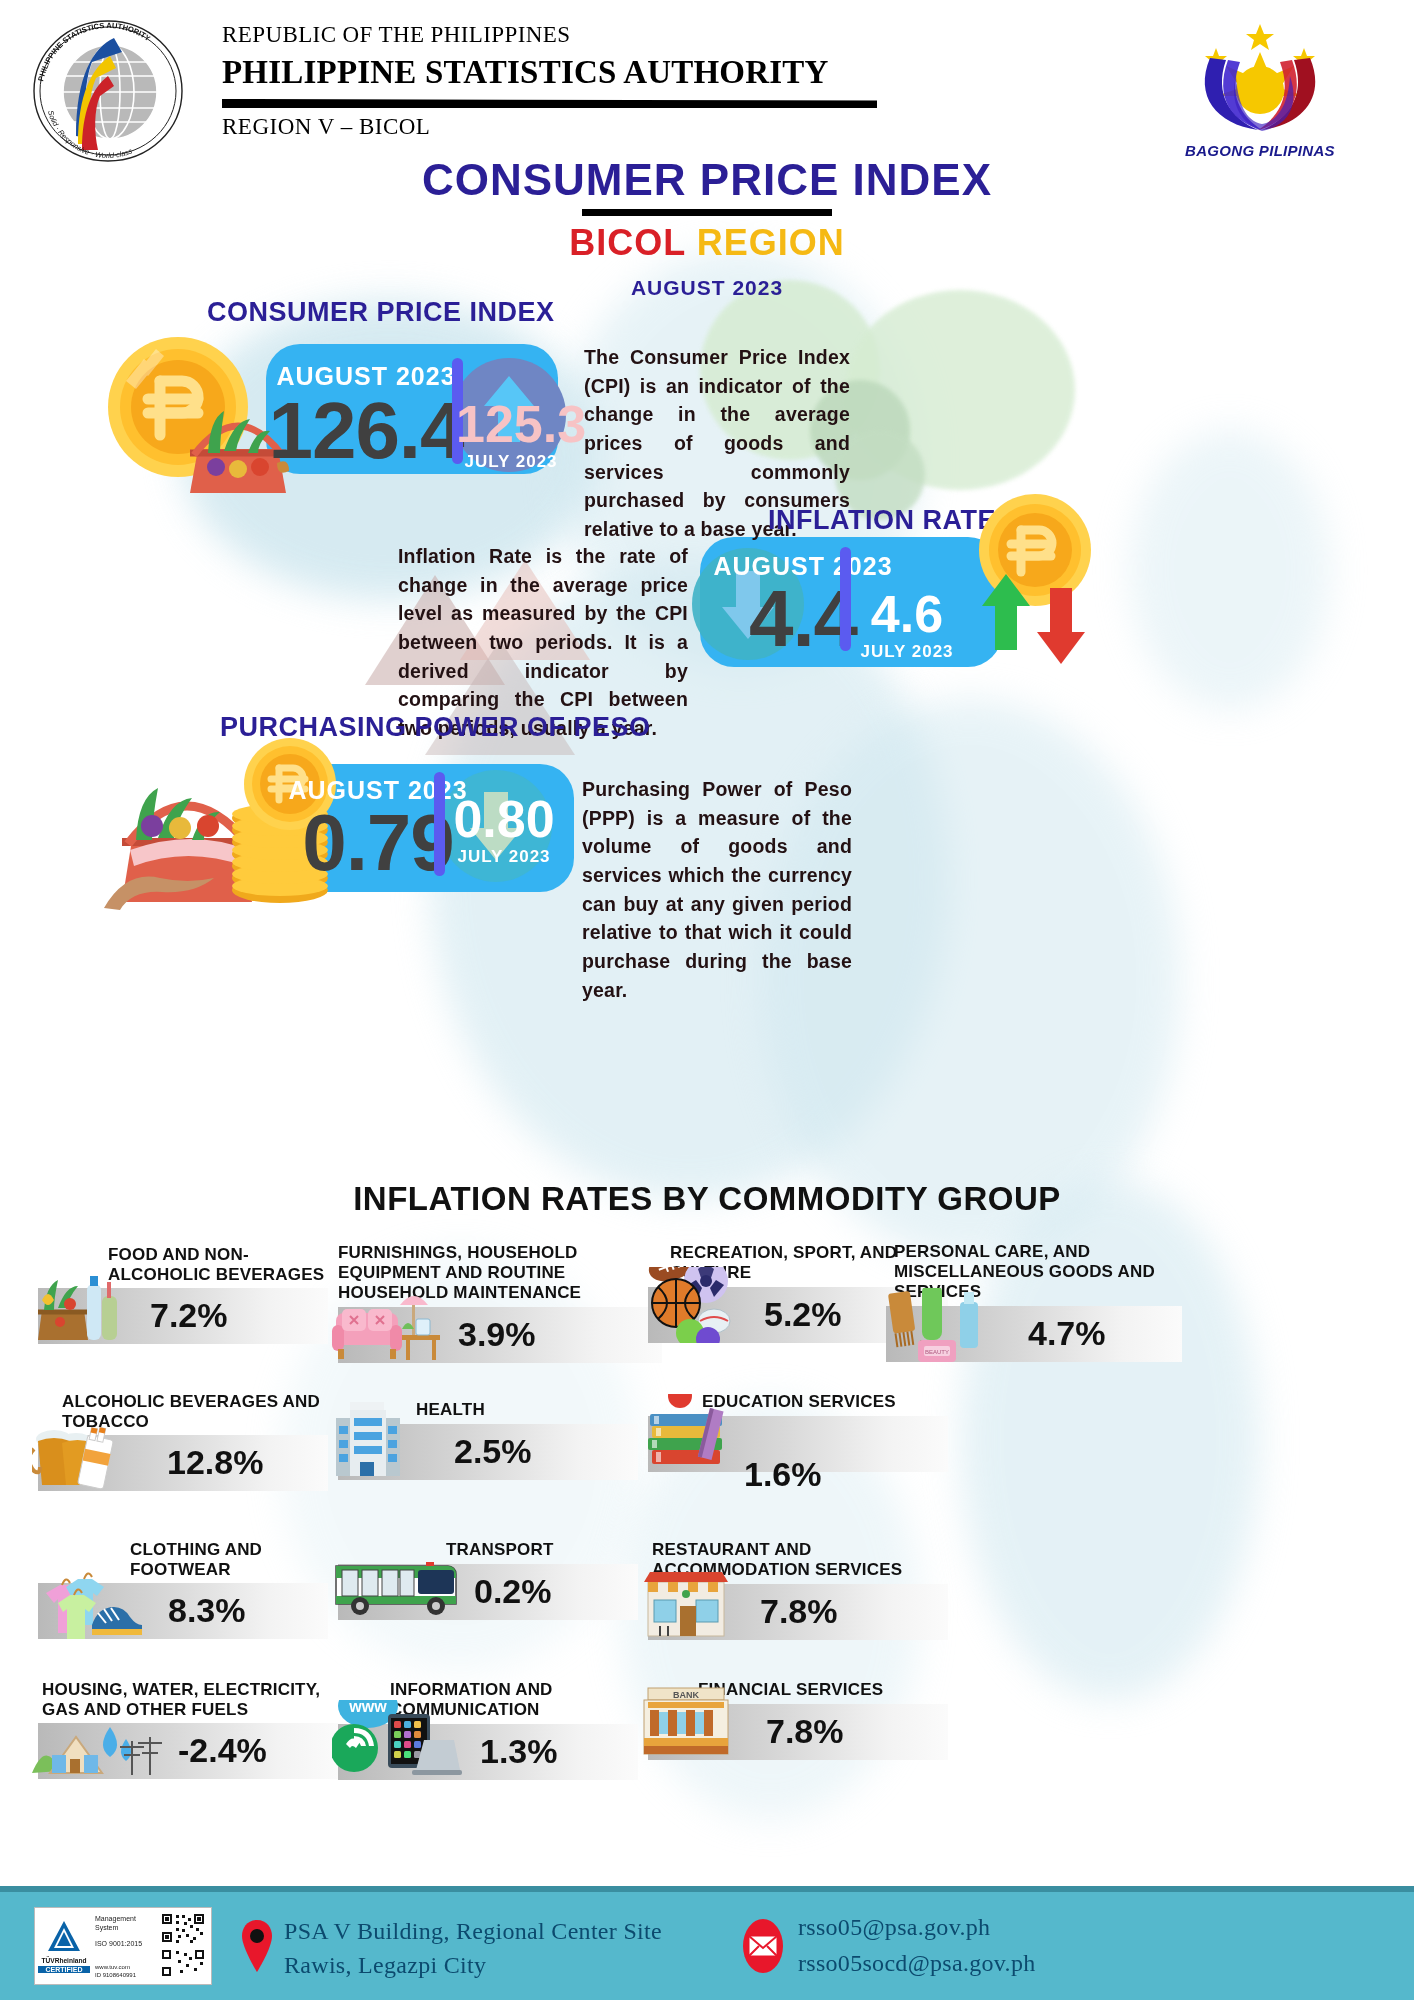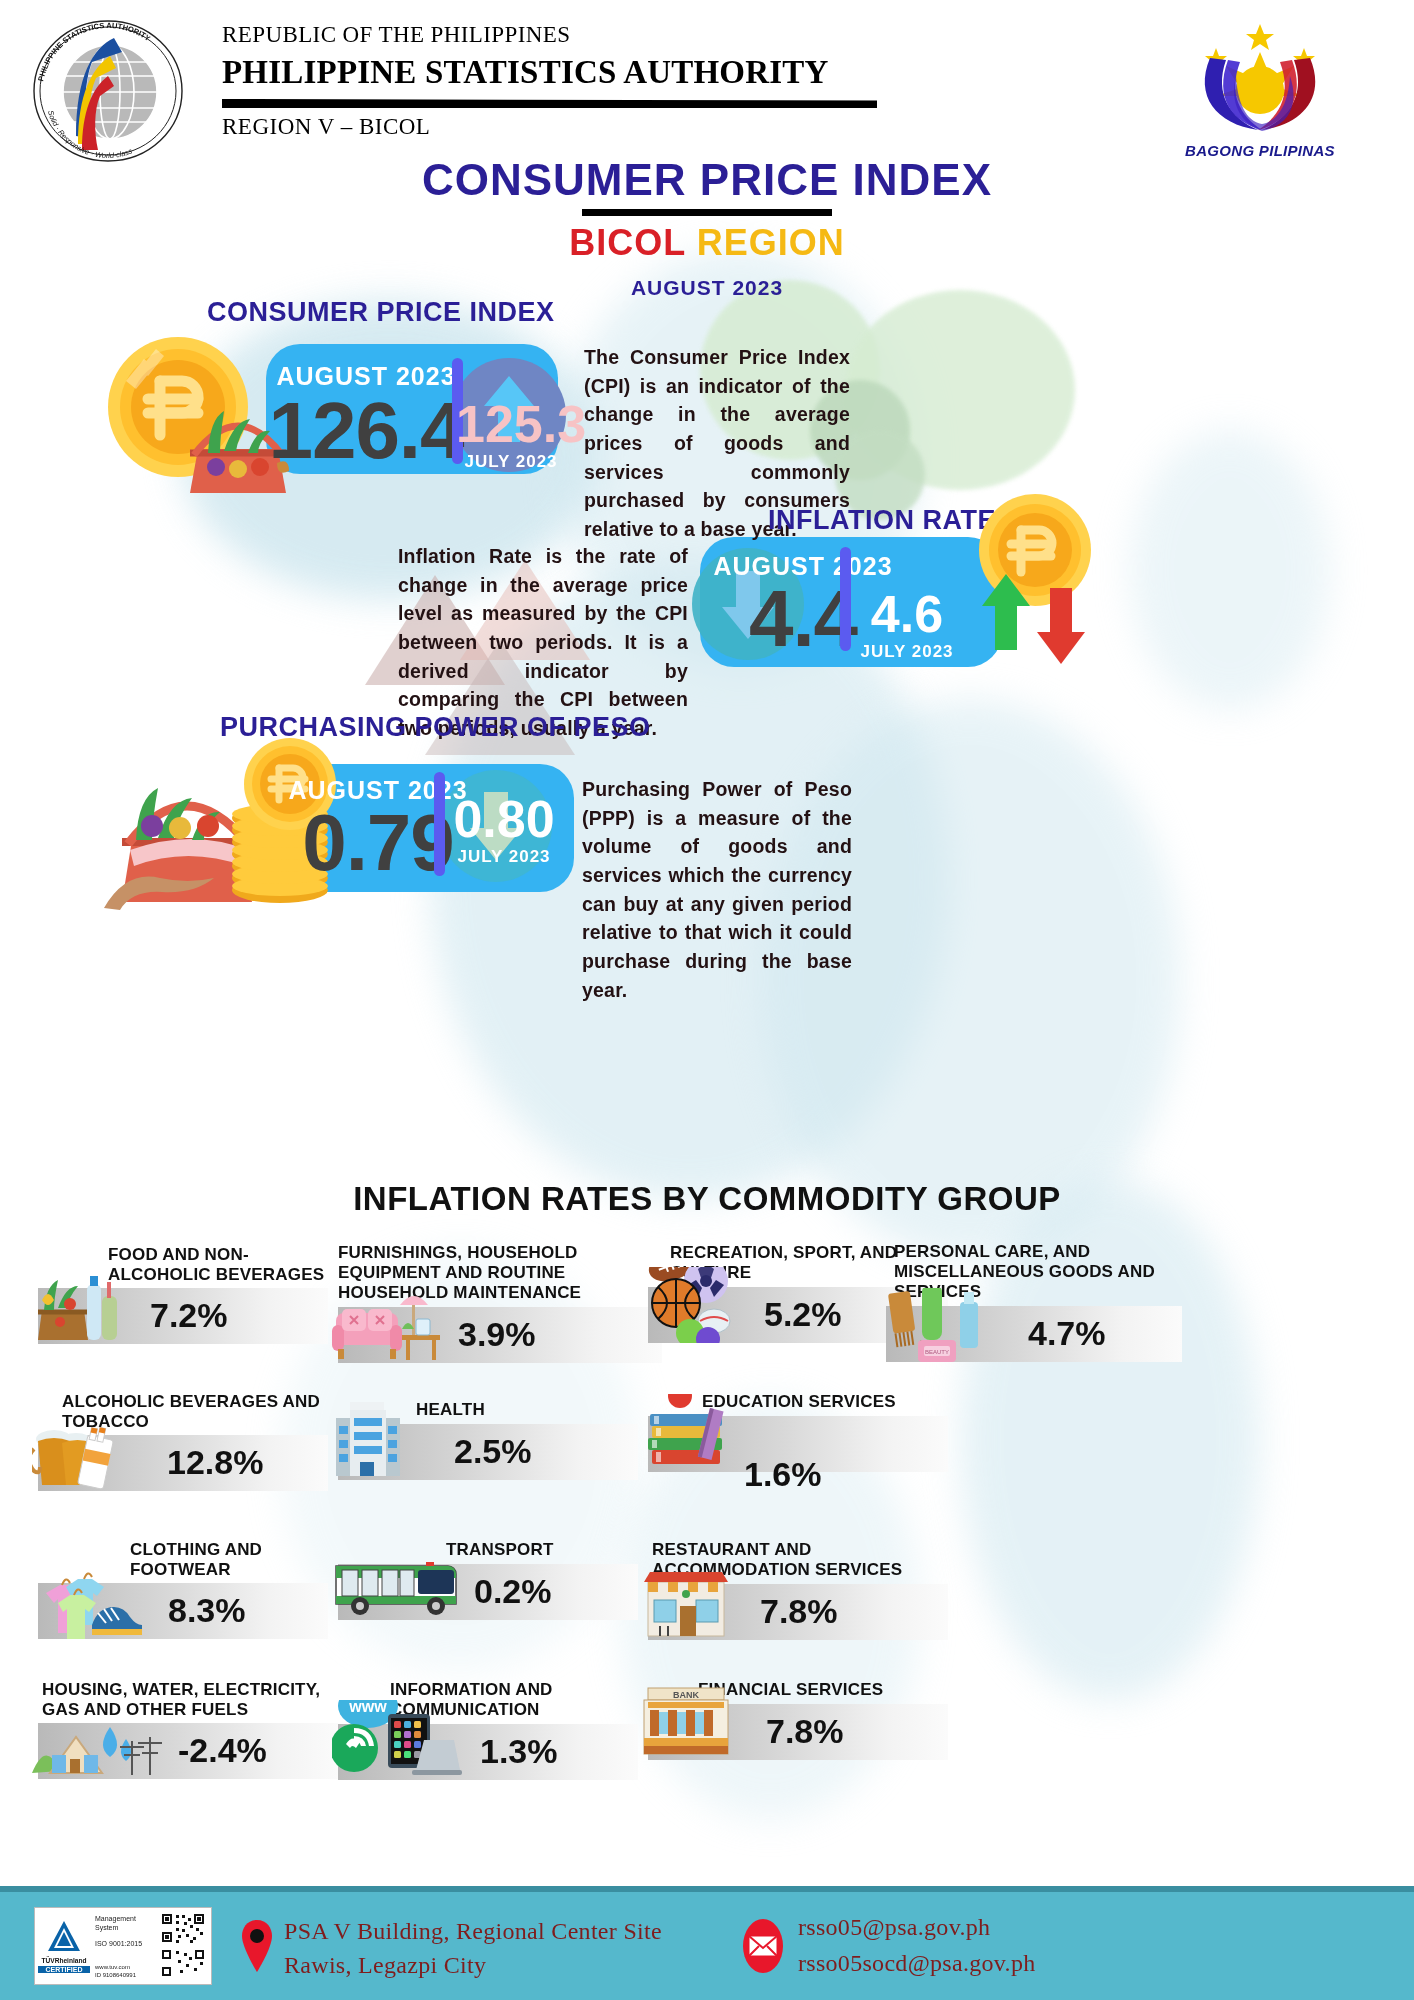--- a/index.html
+++ b/index.html
@@ -60,21 +60,21 @@
   .cg-label { font-size:17px; font-weight:bold; color:#111; line-height:1.18; letter-spacing:.2px; }
   .cg-bar { position:relative; height:56px; margin-top:3px;
             background:linear-gradient(90deg,#b9b9b9 0%,#d8d8d8 45%,#f3f3f3 80%,#fbfbfb 100%); }
   .cg-val { position:absolute; font-size:34px; font-weight:bold; color:#111; top:8px; }
   .cg-ico { position:absolute; bottom:-4px; left:-6px; z-index:7; }
 
   
   .footer { position:absolute; left:0; bottom:0; width:1414px; height:108px; background:#55b8cc; z-index:8; }
   .tuv { position:absolute; left:34px; top:15px; width:178px; height:78px; background:#fff;
          border:1px solid #bbb; display:flex; }
-  .ftxt { position:absolute; color:#7f1d1d; font-family:"Liberation Serif", serif; font-size:24px; letter-spacing:.3px;}
+  .ftxt { position:absolute; color:#0c4a6e; font-family:"Liberation Serif", serif; font-size:24px; letter-spacing:.3px;}
   .fstrip { position:absolute; left:0; top:-6px; width:1414px; height:6px; background:#3a8ea0; }
 
   .pinico { position:absolute; }
   .envico { position:absolute; }
 </style>
 </head>
 <body>
 
 <div class="bgmap">
   <div class="blob" style="left:180px;top:300px;width:420px;height:300px;"></div>

